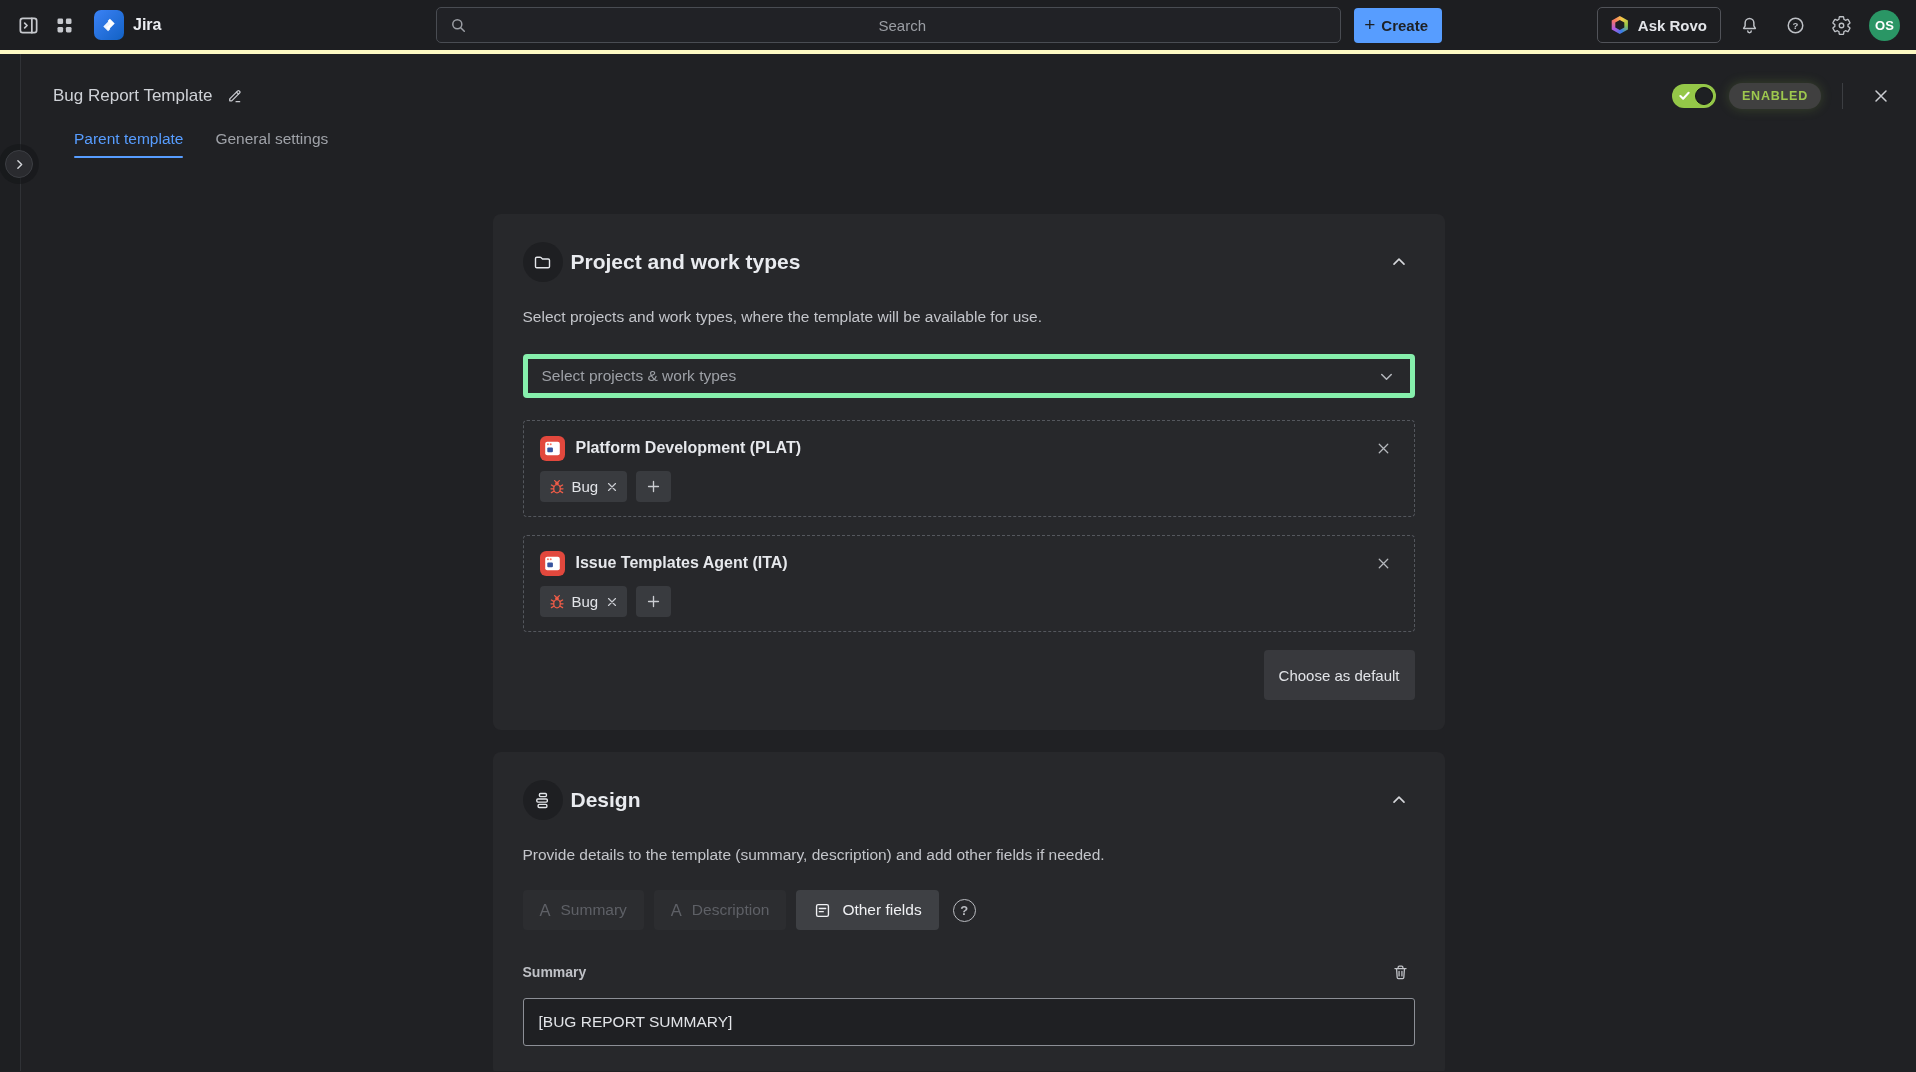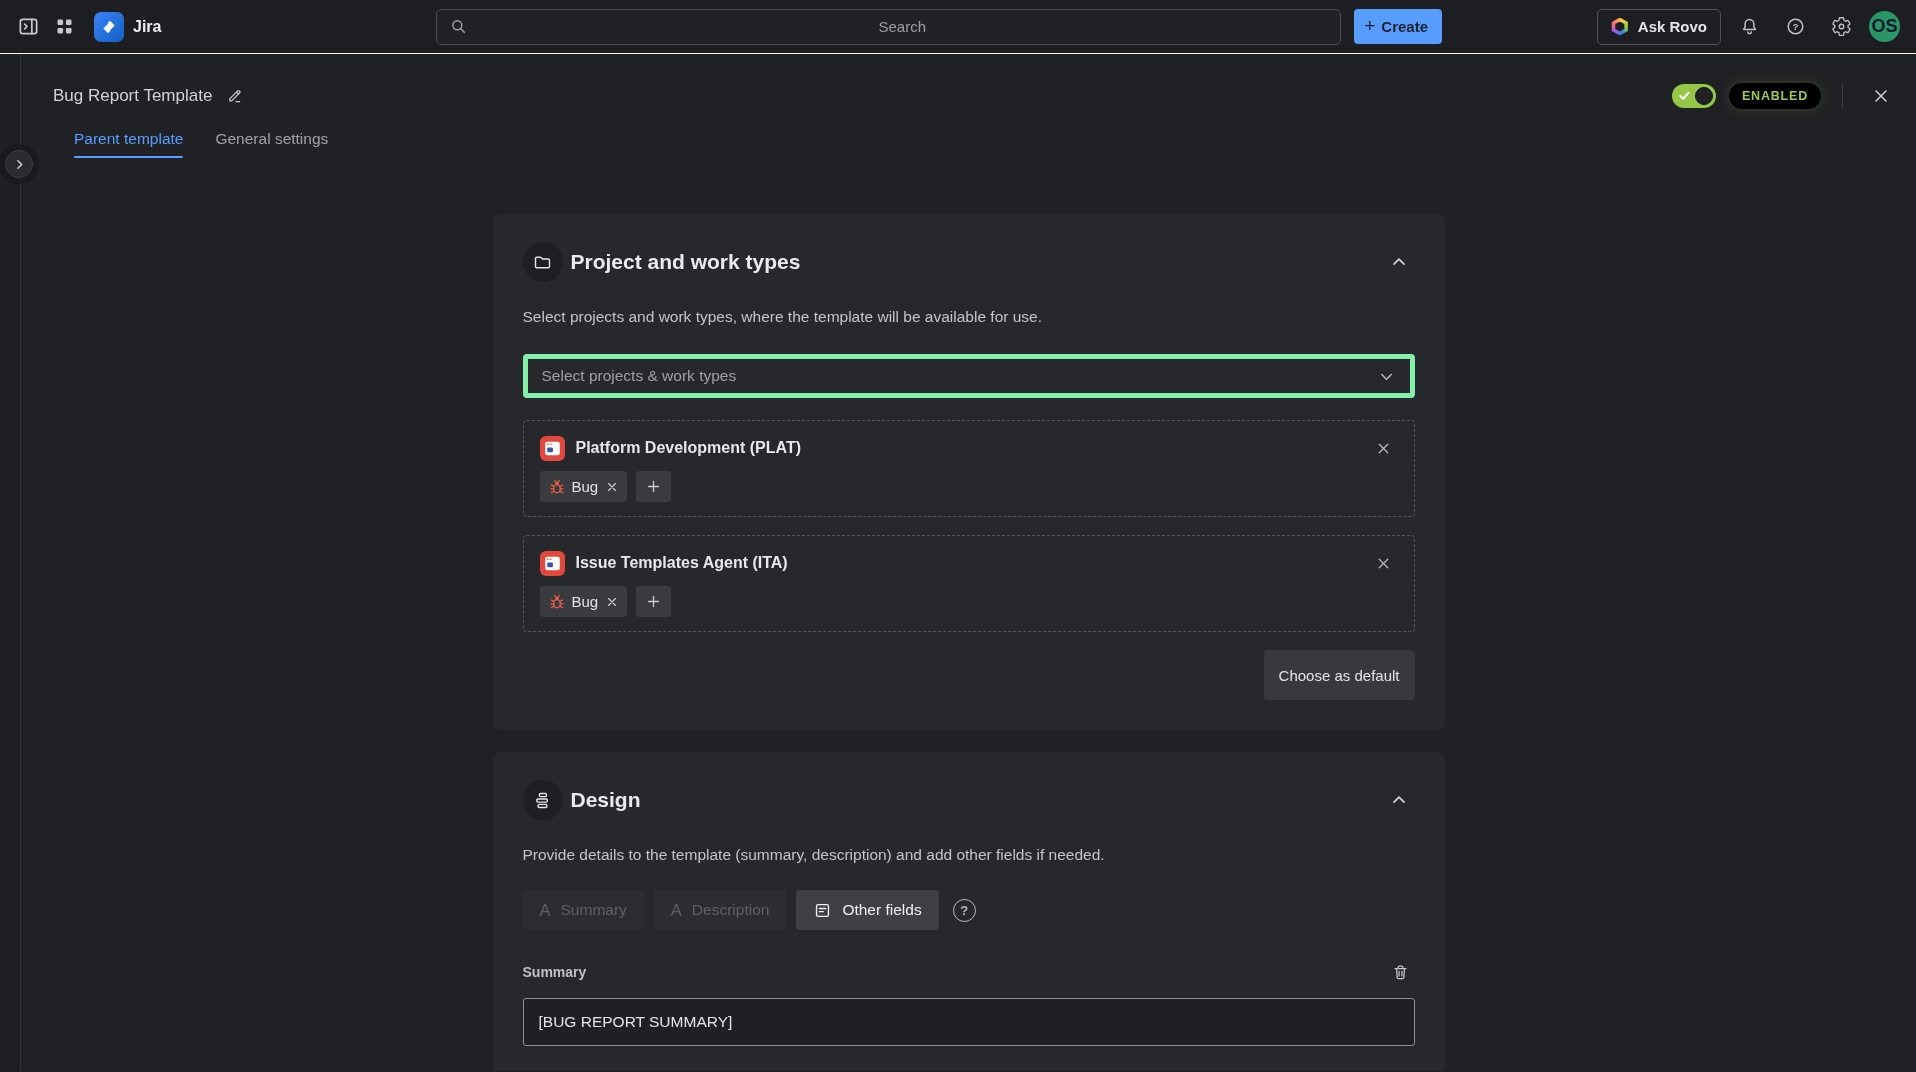--- a/index.html
+++ b/index.html
@@ -8,21 +8,21 @@
     font-family:"Liberation Sans", sans-serif;
     background:#202124; color:#dee1e6;
     -webkit-font-smoothing:antialiased;
   }
   button { font-family:inherit; background:none; border:none; color:inherit; cursor:pointer; }
   svg { display:block; }
   svg text { font-family:"Liberation Sans", sans-serif; }
 
   
   .nav {
-    height:54px; background:#1d1e21; border-bottom:1px solid #fef9c3;
+    height:54px; background:#1d1e21; border-bottom:4px solid #fef9c3;
     display:flex; align-items:center; padding:0 16px 0 10px;
   }
   .icon-btn {
     width:36px; height:36px; border-radius:6px;
     display:flex; align-items:center; justify-content:center; flex:0 0 auto;
   }
   .brand { display:flex; align-items:center; gap:9px; margin-left:12px; flex:0 0 auto; }
   .jira-logo {
     width:30px; height:30px; border-radius:7px;
     background:linear-gradient(135deg,#3b82f6,#1261c4);
@@ -51,21 +51,21 @@
     height:36px; padding:0 13px; border:1px solid #515359; border-radius:5px;
     display:flex; align-items:center; gap:9px; font-size:15px; font-weight:600; color:#e3e5e9;
   }
   .rovo-icon { width:18px; height:18px; position:relative;
     clip-path:polygon(50% 0,95% 25%,95% 75%,50% 100%,5% 75%,5% 25%);
     background:conic-gradient(from 20deg,#f5cd47,#94c748,#357de8,#af59e1,#f87462,#f5cd47); }
   .rovo-icon::after { content:""; position:absolute; inset:4px;
     clip-path:polygon(50% 0,95% 25%,95% 75%,50% 100%,5% 75%,5% 25%); background:#1d1e21; }
   .avatar {
     width:31px; height:31px; border-radius:50%; background:#2a9665;
-    color:#0f172a; font-size:18px; font-weight:700;
+    color:#ffffff; font-size:13px; font-weight:700;
     display:flex; align-items:center; justify-content:center;
   }
 
   
   .page { position:relative; height:1017px; }
   .rail { position:absolute; left:0; top:0; bottom:0; width:21px;
     background:#1e1f22; border-right:1px solid #303236; }
   .rail-expand {
     position:absolute; left:5px; top:96px; width:28px; height:28px; z-index:5;
     border-radius:50%; background:#2a2b2f; border:1px solid #3c3e43;
@@ -81,21 +81,21 @@
   }
   .title-wrap { display:flex; align-items:center; gap:13px; }
   .page-title { font-size:17px; font-weight:400; color:#cfd2d7; }
   .header-right { display:flex; align-items:center; gap:13px; }
   .toggle { position:relative; width:44px; height:24px; border-radius:12px;
     background:#94c748; display:inline-block; flex:0 0 auto; }
   .toggle .knob { position:absolute; right:3px; top:3px; width:18px; height:18px;
     border-radius:50%; background:#1e2023; border:1px solid #121315; }
   .toggle svg { position:absolute; left:7px; top:7px; }
   .status-pill {
-    background:#000000; color:#9ec84e; font-size:12.5px; font-weight:700;
+    background:#404040; color:#9ec84e; font-size:12.5px; font-weight:700;
     letter-spacing:.8px; padding:6px 13px; border-radius:13px;
     box-shadow:0 0 12px rgba(148,199,72,.22);
   }
   .vdiv { width:1px; height:26px; background:#3c3e42; margin:0 8px; }
   .close-btn { width:34px; height:34px; border-radius:5px;
     display:flex; align-items:center; justify-content:center; }
 
   
   .tabs { display:flex; gap:32px; padding:0 0 0 53px; margin-top:16px; }
   .tab { font-size:15.5px; padding-bottom:10px; color:#9fa2a8; position:relative; }

